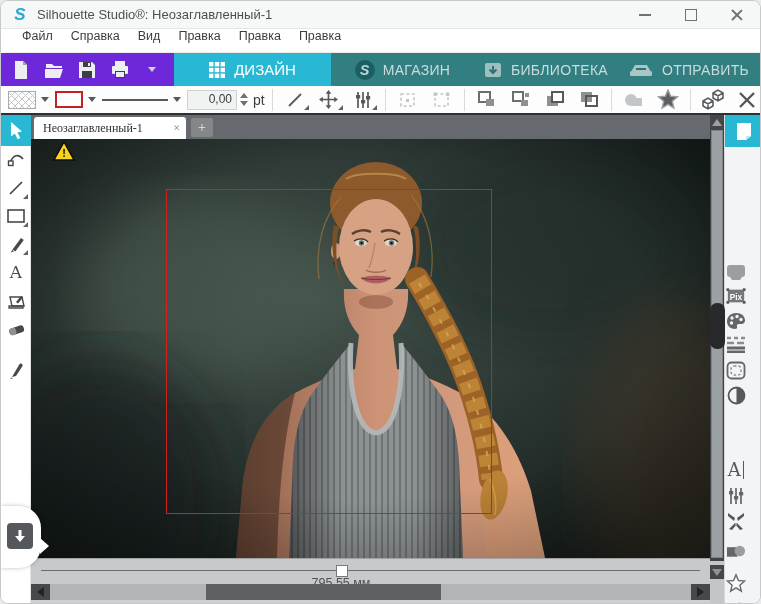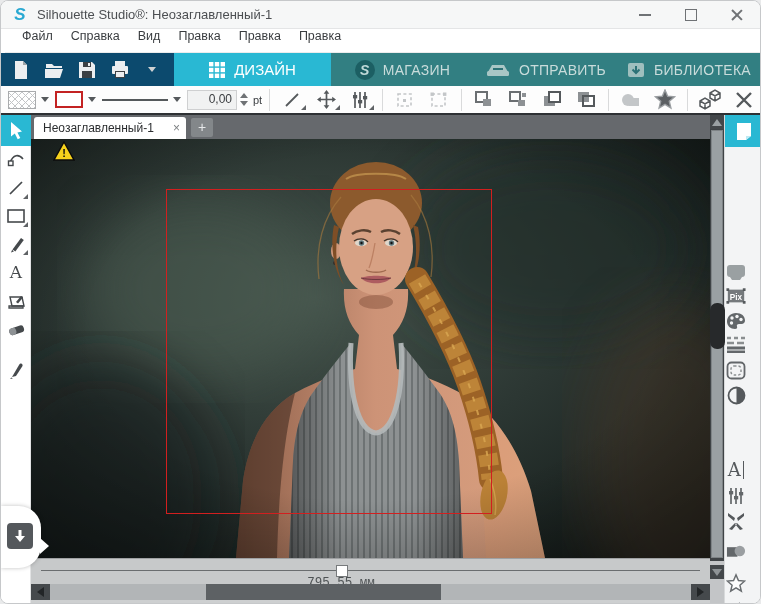--- a/index.html
+++ b/index.html
@@ -17,21 +17,21 @@
   .glyph-min{width:12px;height:2px;background:#6f7275;}
   .glyph-max{width:10px;height:10px;border:1.5px solid #6f7275;}
   .glyph-close{position:relative;width:12px;height:12px;}
   .glyph-close:before,.glyph-close:after{content:"";position:absolute;left:5px;top:-1px;width:1.8px;height:14px;background:#6f7275;}
   .glyph-close:before{transform:rotate(45deg);} .glyph-close:after{transform:rotate(-45deg);}
   
   .menubar{left:4px;top:28px;width:100%;height:24px;background:#fff;display:flex;align-items:flex-start;
     padding-left:8px;box-sizing:border-box;border-bottom:1px solid #ececec;}
   .menu-item{font-size:12.5px;color:#3a3d40;padding:0 9px;cursor:pointer;}
   
-  .navbar{left:0;top:52px;width:100%;height:33px;background:#0c4a6e;display:flex;align-items:stretch;}
+  .navbar{left:0;top:52px;width:100%;height:33px;background:#6d28d9;display:flex;align-items:stretch;}
   .quick-icons{display:flex;align-items:center;gap:13px;padding:0 12px 0 10px;}
   .qi{width:20px;height:20px;cursor:pointer;}
   .tab-design{width:157px;display:flex;align-items:center;justify-content:center;gap:9px;
     background:#29b8d3;color:#fff;font-size:15px;cursor:pointer;}
   .teal-zone{flex:1;background:#327f82;display:flex;}
   .nav-tab{flex:1;display:flex;align-items:center;justify-content:center;gap:8px;
     color:#c9dcdb;font-size:14px;letter-spacing:.3px;cursor:pointer;}
   .store-circle{width:20px;height:20px;border-radius:50%;background:#1c5f63;color:#bfd9d8;
     font-weight:bold;font-style:italic;font-size:14px;line-height:20px;text-align:center;}
   
@@ -44,45 +44,45 @@
     repeating-linear-gradient(45deg,#c3c5c7 0 1px,transparent 1px 5px),
     repeating-linear-gradient(-45deg,#c3c5c7 0 1px,transparent 1px 5px),#fff;cursor:pointer;}
   .line-swatch{width:24px;height:13px;border:2px solid #c32222;background:#fff;cursor:pointer;}
   .linestyle-box{width:66px;height:18px;display:flex;align-items:center;cursor:pointer;}
   .linestyle-box div{width:100%;height:2px;background:#55595c;}
   .spin-box{width:44px;height:17px;border:1px solid #cfd0d1;background:#f1f2f2;font-size:12px;color:#3a3d40;
     text-align:right;padding:1px 4px 0 0;}
   .spin-arrows{display:flex;flex-direction:column;gap:3px;margin:0 5px 0 3px;cursor:pointer;}
   .spin-arrows i{width:0;height:0;border-left:4px solid transparent;border-right:4px solid transparent;display:block;}
   .up{border-bottom:5px solid #6f7275;} .down{border-top:5px solid #6f7275;}
-  .unit{font-size:11px;color:#3a3d40;margin-right:2px;}
+  .unit{font-size:14px;color:#3a3d40;margin-right:2px;}
   .tbtn{position:relative;width:34px;height:26px;display:flex;align-items:center;justify-content:center;cursor:pointer;}
   .fly:after{content:"";position:absolute;right:3px;bottom:3px;border-left:5px solid transparent;
     border-bottom:5px solid #606366;}
   
   .left-tools{left:0;top:114px;width:30px;height:490px;background:#fff;border-right:1px solid #e2e3e4;box-sizing:border-box;}
   .ltool{position:absolute;left:0;width:30px;height:28px;display:flex;align-items:center;justify-content:center;cursor:pointer;}
   .ltool.active{background:#29b8d3;height:31px;}
   .serifA{font-family:"DejaVu Serif",serif;font-size:17px;color:#45494c;line-height:1;}
   
-  .doc-strip{left:30px;top:114px;width:679px;height:24px;background:#66696d;}
+  .doc-strip{left:30px;top:114px;width:679px;height:24px;background:#66696d;font-family:Liberation Serif, serif;}
   .doc-tab{position:absolute;left:3px;top:2px;width:152px;height:22px;background:#fff;border-radius:3px 3px 0 0;
     display:flex;align-items:center;font-size:12px;color:#2c2e30;padding:0 6px 0 9px;box-sizing:border-box;cursor:pointer;}
   .doc-tab-close{margin-left:auto;color:#7d8083;font-size:12px;cursor:pointer;}
   .doc-tab-add{position:absolute;left:160px;top:3px;width:22px;height:19px;background:#83878a;color:#e6e8e9;
     border-radius:2px;font-size:14px;text-align:center;line-height:19px;cursor:pointer;}
   .canvas{left:30px;top:138px;width:679px;height:419px;background:#20262a;overflow:hidden;}
   .sel-rect{position:absolute;left:135px;top:50px;width:324px;height:323px;border:1px solid #d21f1f;cursor:move;}
   .warn{position:absolute;left:22px;top:2px;width:22px;height:20px;}
   
   .slider-bar{left:30px;top:557px;width:679px;height:26px;background:#c7c9ca;border-top:1px solid #9fa1a3;
     overflow:hidden;box-sizing:border-box;}
   .slider-line{position:absolute;left:10px;right:10px;top:11px;height:1px;background:#6a6d6f;}
   .slider-handle{position:absolute;left:305px;top:6px;width:10px;height:10px;background:#fff;border:1px solid #777a7c;cursor:pointer;}
-  .dim-label{position:absolute;left:230px;top:17px;width:160px;text-align:center;font-size:12.5px;color:#4e5254;font-family:Liberation Mono, monospace;}
+  .dim-label{position:absolute;left:230px;top:17px;width:160px;text-align:center;font-size:12.5px;color:#4e5254;}
   .h-scroll{left:30px;top:583px;width:679px;height:16px;background:#b2b5b7;}
   .hs-btn{position:absolute;top:0;width:19px;height:16px;background:#45494c;display:flex;align-items:center;justify-content:center;cursor:pointer;}
   .hs-thumb{position:absolute;left:175px;top:0;width:235px;height:16px;background:#5d6164;cursor:grab;}
   .tri-l{width:0;height:0;border-top:5px solid transparent;border-bottom:5px solid transparent;border-right:7px solid #222527;}
   .tri-r{width:0;height:0;border-top:5px solid transparent;border-bottom:5px solid transparent;border-left:7px solid #222527;}
   .bottom-strip{left:30px;top:599px;width:679px;height:5px;background:#cdcfd0;}
   
   .v-scroll{left:709px;top:114px;width:14px;height:446px;background:#3f4346;}
   .vs-btn{position:absolute;left:0;width:14px;height:14px;background:#43474a;display:flex;align-items:center;justify-content:center;cursor:pointer;}
   .tri-u{width:0;height:0;border-left:5px solid transparent;border-right:5px solid transparent;border-bottom:7px solid #9aa0a3;}
@@ -172,33 +172,33 @@
           </g>
         </svg>
       <span>ДИЗАЙН</span>
     </div>
     <div class="teal-zone">
       <div class="nav-tab">
         <div class="store-circle">S</div>
         <span>МАГАЗИН</span>
       </div>
       <div class="nav-tab">
+        <svg width="20" height="20" viewBox="0 0 20 20">
+            <rect x="2" y="3" width="16" height="14" rx="2" fill="#9fbfbe"></rect>
+            <path d="M10 6v6M6.5 9.5L10 13l3.5-3.5" stroke="#2c7276" stroke-width="2" fill="none"></path>
+          </svg>
+        <span>БИБЛИОТЕКА</span>
+      </div>
+      <div class="nav-tab">
         <svg width="26" height="18" viewBox="0 0 26 18">
             <path d="M3 11l4-7h12l4 7z" fill="#a9c6c5"></path>
             <rect x="2" y="10" width="22" height="5" rx="1.5" fill="#a9c6c5"></rect>
             <rect x="8" y="7" width="10" height="2" fill="#2c7276"></rect>
           </svg>
         <span>ОТПРАВИТЬ</span>
-      </div>
-      <div class="nav-tab">
-        <svg width="20" height="20" viewBox="0 0 20 20">
-            <rect x="2" y="3" width="16" height="14" rx="2" fill="#9fbfbe"></rect>
-            <path d="M10 6v6M6.5 9.5L10 13l3.5-3.5" stroke="#2c7276" stroke-width="2" fill="none"></path>
-          </svg>
-        <span>БИБЛИОТЕКА</span>
       </div>
     </div>
   </div>
 
   <div class="abs styletoolbar">
     <div class="fill-swatch"></div>
     <div class="chev"></div>
     <div class="line-swatch"></div>
     <div class="chev"></div>
     <div class="linestyle-box">

